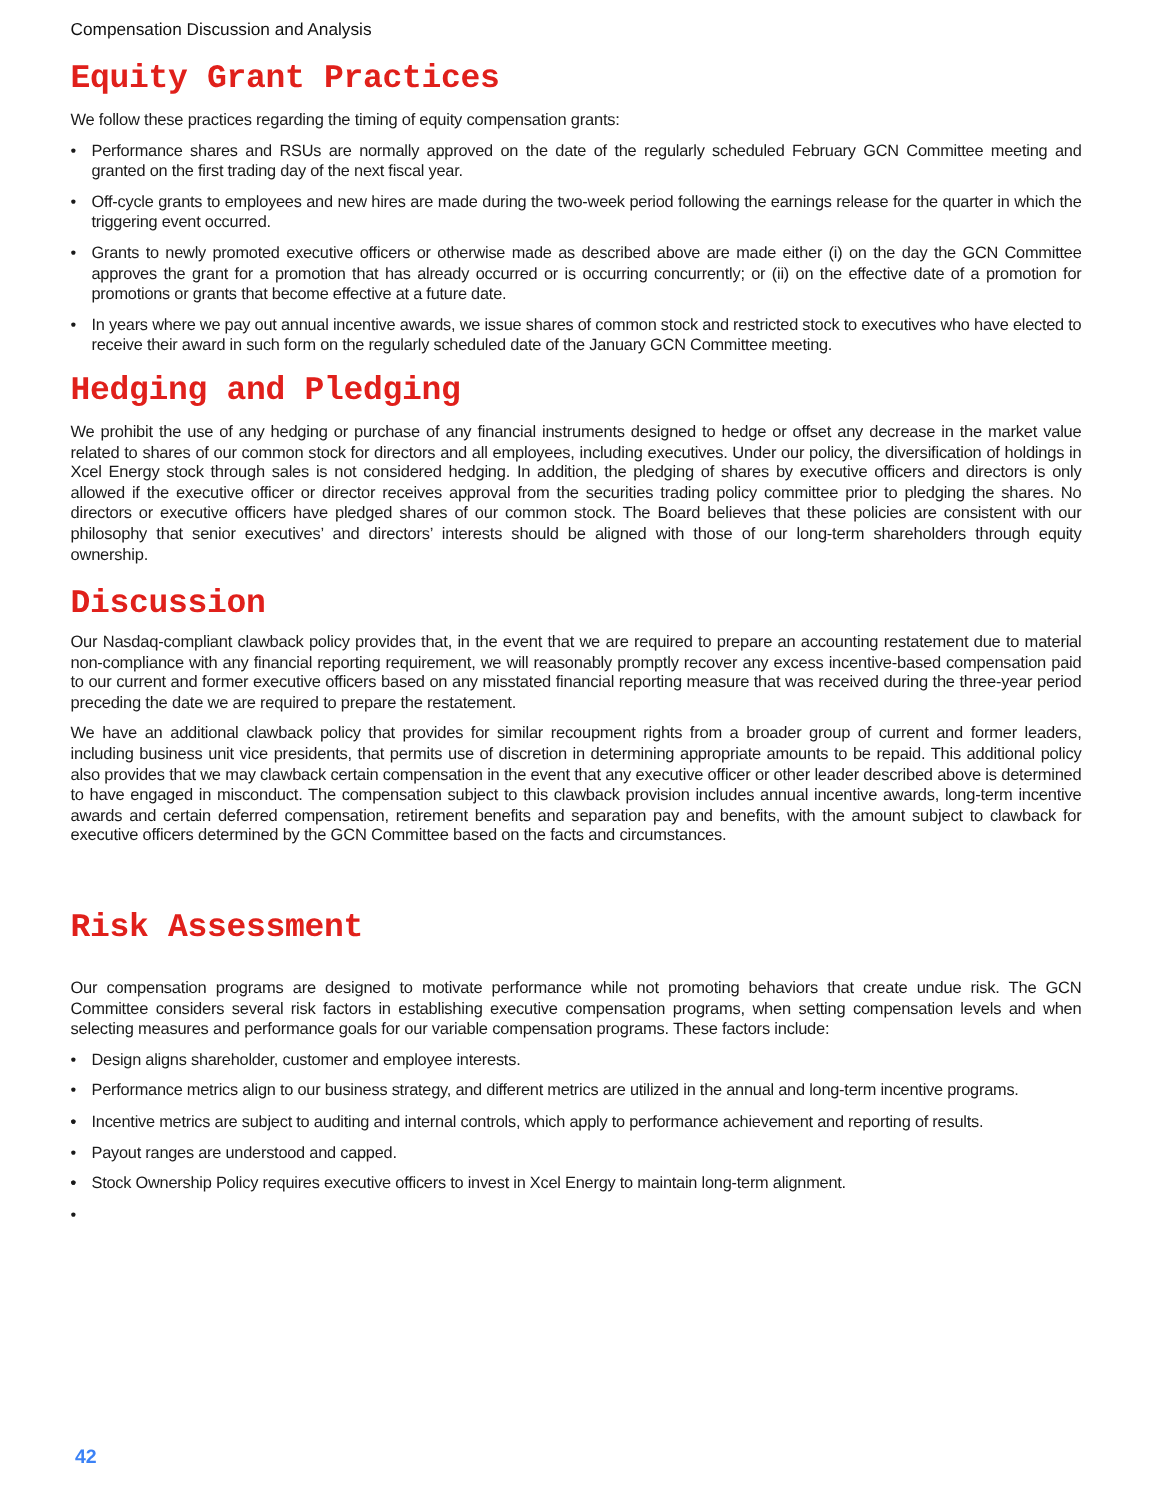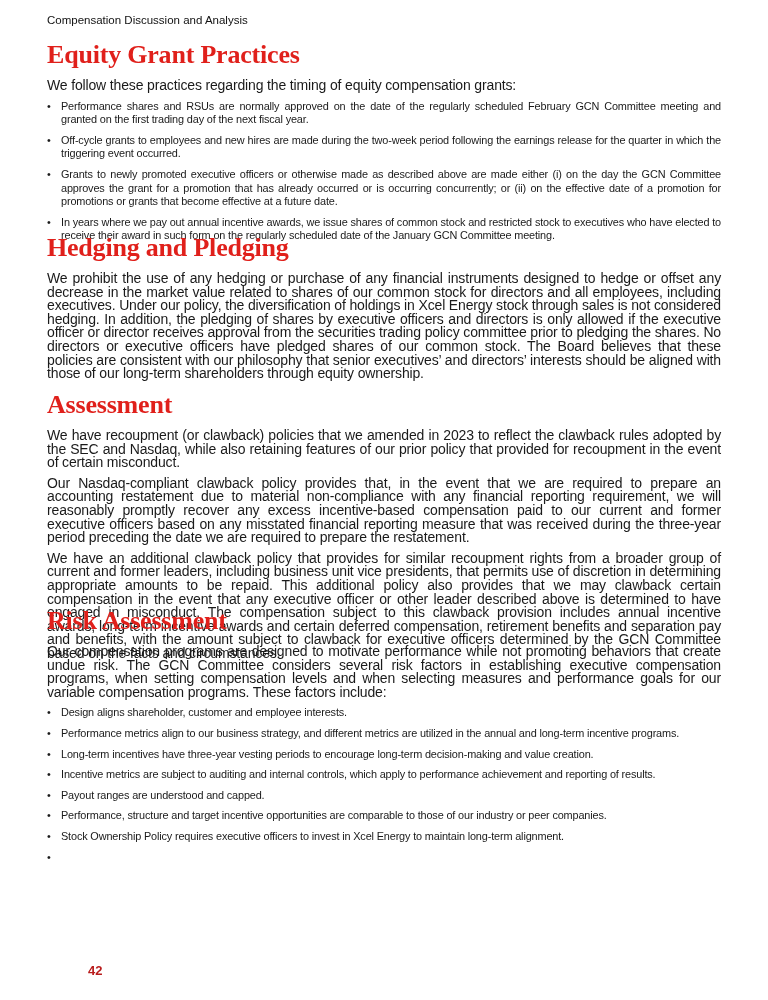--- a/index.html
+++ b/index.html
@@ -2,74 +2,73 @@
 <html><head>
 <meta charset="utf-8">
 <style>
   html, body { margin: 0; padding: 0; background: #fff; }
   body {
     width: 768px; height: 1000px; position: relative; overflow: hidden;
     font-family: "Liberation Sans", sans-serif; color: #1a1a1a;
   }
   .running-head { position: absolute; left: 47px; top: 14px; font-size: 11.5px; color: #111; text-align: right; }
   h2 {
-    color: #e0201b; font-family: Liberation Serif, serif; font-weight: bold;
-    font-size: 26px; margin: 0; letter-spacing: -0.2px;
+    color: #e0201b; font-family: Liberation Mono, monospace; font-weight: bold;
+    font-size: 22px; margin: 0; letter-spacing: -0.2px;
   }
   p {
-    font-size: 14px; line-height: 13.6px; margin: 0; text-align: justify;
+    font-size: 11px; line-height: 13.6px; margin: 0; text-align: justify;
     font-stretch: condensed; letter-spacing: -0.15px;
   }
   ul { list-style: none; margin: 0; padding: 0; }
   li {
     position: relative; padding-left: 14px;
     font-size: 10.9px; line-height: 13.6px; text-align: justify; letter-spacing: -0.15px;
   }
   li .bullet { position: absolute; left: 0; top: 0; }
   .sec { position: absolute; left: 47px; width: 674px; }
   .page-number {
-    position: absolute; left: 50px; top: 963px; font-size: 13px; font-weight: bold; color: #b91c1c; margin-left: 38px;
+    position: absolute; left: 50px; top: 963px; font-size: 13px; font-weight: bold; color: #3b82f6;
   }
 </style>
 </head>
 <body>
 
 <div class="running-head">Compensation Discussion and Analysis</div>
 
 <div class="sec" style="top:40px;">
   <h2>Equity Grant Practices</h2>
   <p style="margin-top:9px;">We follow these practices regarding the timing of equity compensation grants:</p>
   <ul style="margin-top:7px;">
     <li style="margin-bottom:7px;"><span class="bullet">•</span><span>Performance shares and RSUs are normally approved on the date of the regularly scheduled February GCN Committee meeting and granted on the first trading day of the next fiscal year.</span></li>
     <li style="margin-bottom:7px;"><span class="bullet">•</span><span>Off-cycle grants to employees and new hires are made during the two-week period following the earnings release for the quarter in which the triggering event occurred.</span></li>
     <li style="margin-bottom:7px;"><span class="bullet">•</span><span>Grants to newly promoted executive officers or otherwise made as described above are made either (i) on the day the GCN Committee approves the grant for a promotion that has already occurred or is occurring concurrently; or (ii) on the effective date of a promotion for promotions or grants that become effective at a future date.</span></li>
     <li><span class="bullet">•</span><span>In years where we pay out annual incentive awards, we issue shares of common stock and restricted stock to executives who have elected to receive their award in such form on the regularly scheduled date of the January GCN Committee meeting.</span></li>
   </ul>
 </div>
 
-<div class="sec" style="top:233px;">
+<div class="sec" style="top:248px;">
   <h2>Hedging and Pledging</h2>
   <p style="margin-top:9px;">We prohibit the use of any hedging or purchase of any financial instruments designed to hedge or offset any decrease in the market value related to shares of our common stock for directors and all employees, including executives. Under our policy, the diversification of holdings in Xcel Energy stock through sales is not considered hedging. In addition, the pledging of shares by executive officers and directors is only allowed if the executive officer or director receives approval from the securities trading policy committee prior to pledging the shares. No directors or executive officers have pledged shares of our common stock. The Board believes that these policies are consistent with our philosophy that senior executives’ and directors’ interests should be aligned with those of our long-term shareholders through equity ownership.</p>
 </div>
 
 <div class="sec" style="top:390px;">
-  <h2>Assessment</h2>
-  <p style="margin-top:9px;">We have recoupment (or clawback) policies that we amended in 2023 to reflect the clawback rules adopted by the SEC and Nasdaq, while also retaining features of our prior policy that provided for recoupment in the event of certain misconduct.</p>
+  <h2>Discussion</h2>
   <p style="margin-top:7px;">Our Nasdaq-compliant clawback policy provides that, in the event that we are required to prepare an accounting restatement due to material non-compliance with any financial reporting requirement, we will reasonably promptly recover any excess incentive-based compensation paid to our current and former executive officers based on any misstated financial reporting measure that was received during the three-year period preceding the date we are required to prepare the restatement.</p>
   <p style="margin-top:7px;">We have an additional clawback policy that provides for similar recoupment rights from a broader group of current and former leaders, including business unit vice presidents, that permits use of discretion in determining appropriate amounts to be repaid. This additional policy also provides that we may clawback certain compensation in the event that any executive officer or other leader described above is determined to have engaged in misconduct. The compensation subject to this clawback provision includes annual incentive awards, long-term incentive awards and certain deferred compensation, retirement benefits and separation pay and benefits, with the amount subject to clawback for executive officers determined by the GCN Committee based on the facts and circumstances.</p>
 </div>
 
 <div class="sec" style="top:606px;">
   <h2>Risk Assessment</h2>
-  <p style="margin-top:9px;">Our compensation programs are designed to motivate performance while not promoting behaviors that create undue risk. The GCN Committee considers several risk factors in establishing executive compensation programs, when setting compensation levels and when selecting measures and performance goals for our variable compensation programs. These factors include:</p>
+  <p style="margin-top:22px;">Our compensation programs are designed to motivate performance while not promoting behaviors that create undue risk. The GCN Committee considers several risk factors in establishing executive compensation programs, when setting compensation levels and when selecting measures and performance goals for our variable compensation programs. These factors include:</p>
   <ul style="margin-top:7px;">
     <li style="margin-bottom:7px;"><span class="bullet">•</span><span>Design aligns shareholder, customer and employee interests.</span></li>
     <li style="margin-bottom:7px;"><span class="bullet">•</span><span>Performance metrics align to our business strategy, and different metrics are utilized in the annual and long-term incentive programs.</span></li>
-    <li style="margin-bottom:7px;"><span class="bullet">•</span><span>Long-term incentives have three-year vesting periods to encourage long-term decision-making and value creation.</span></li>
+    <li style="margin-bottom:7px;"><span class="bullet">•</span></li>
     <li style="margin-bottom:7px;"><span class="bullet">•</span><span>Incentive metrics are subject to auditing and internal controls, which apply to performance achievement and reporting of results.</span></li>
     <li style="margin-bottom:7px;"><span class="bullet">•</span><span>Payout ranges are understood and capped.</span></li>
-    <li style="margin-bottom:7px;"><span class="bullet">•</span><span>Performance, structure and target incentive opportunities are comparable to those of our industry or peer companies.</span></li>
+    <li style="margin-bottom:7px;"><span class="bullet">•</span></li>
     <li style="margin-bottom:7px;"><span class="bullet">•</span><span>Stock Ownership Policy requires executive officers to invest in Xcel Energy to maintain long-term alignment.</span></li>
     <li><span class="bullet">•</span></li>
   </ul>
 </div>
 
 <div class="page-number">42</div>
 
 </body></html>

